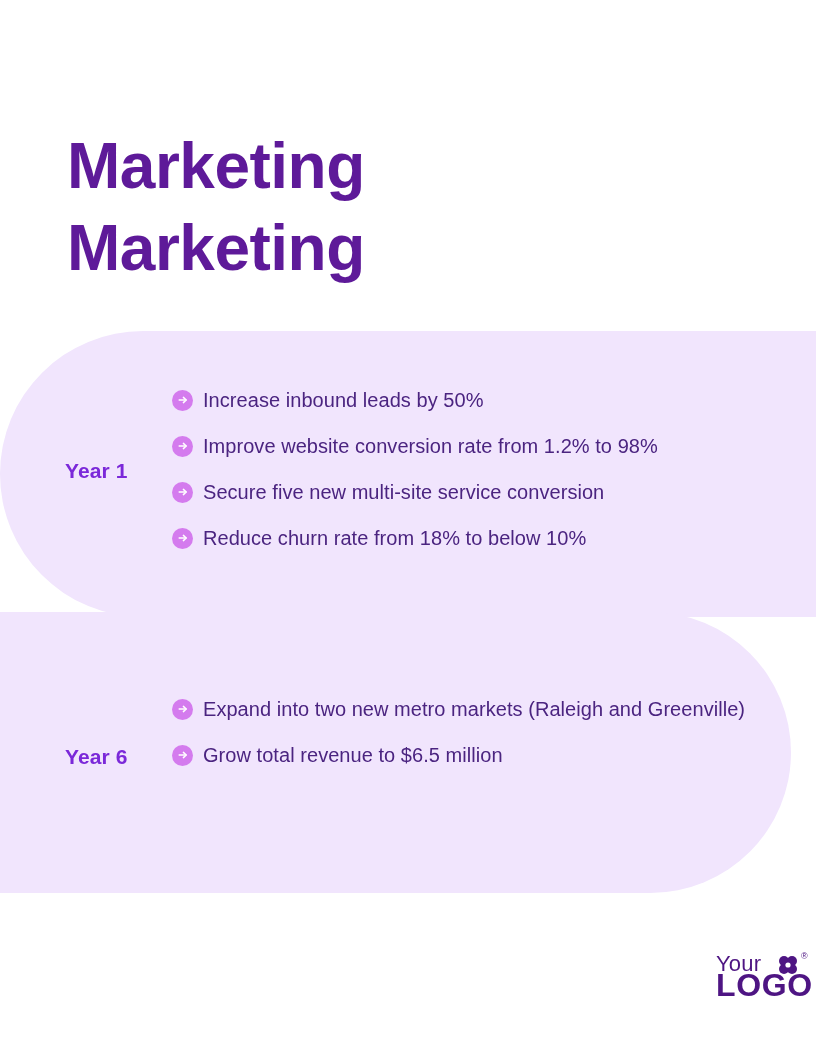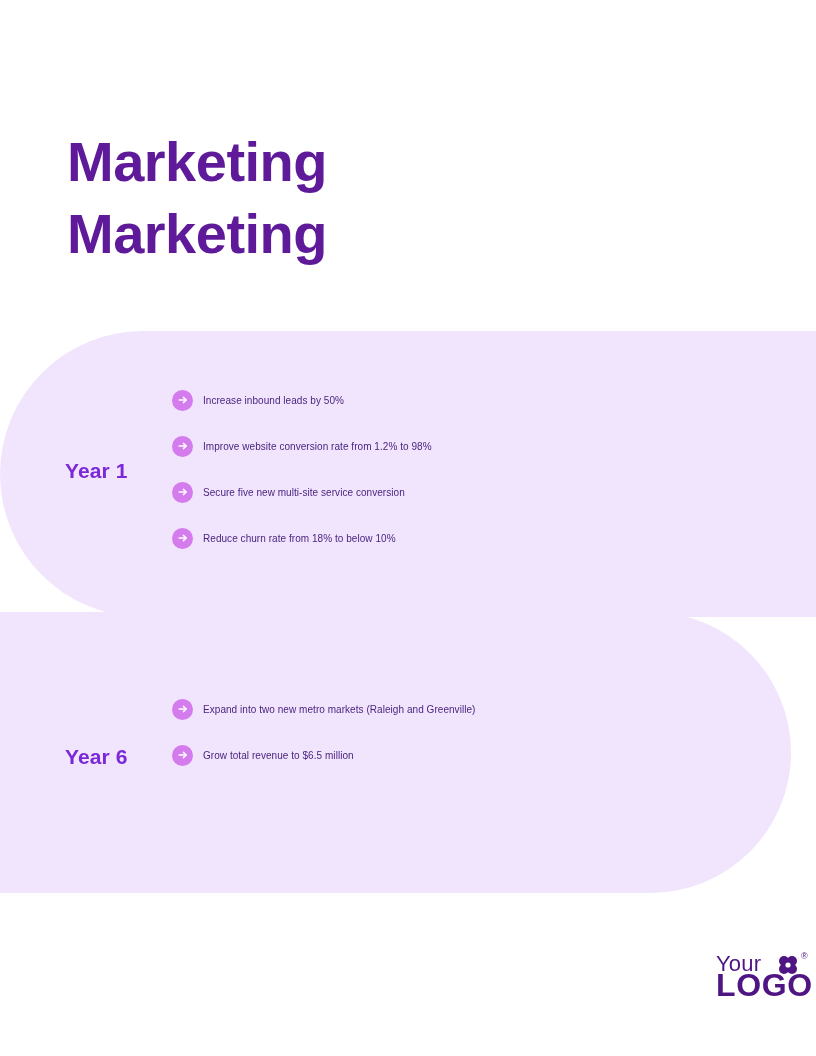--- a/index.html
+++ b/index.html
@@ -24,21 +24,21 @@
   }
 
   
   .title-block {
     position: absolute;
     left: 67px;
     top: 126px;
     width: 600px;
   }
   .title-line {
-    font-size: 56px;
+    font-size: 64px;
     font-weight: 700;
     line-height: 1.28;
     letter-spacing: -0.5px;
     color: #5E1A99;
     white-space: nowrap;
   }
 
   
   .panel {
     position: absolute;
@@ -105,21 +105,21 @@
     border-radius: 50%;
     background: #D47BEE;
     display: flex;
     align-items: center;
     justify-content: center;
     margin-right: 10px;
   }
   .arrow-badge svg { display: block; }
 
   .bullet-text {
-    font-size: 10px;
+    font-size: 20px;
     line-height: 21px;
     color: #4B2480;
     white-space: nowrap;
     letter-spacing: 0.05px;
   }
 
   
   .logo {
     position: absolute;
     left: 0;

